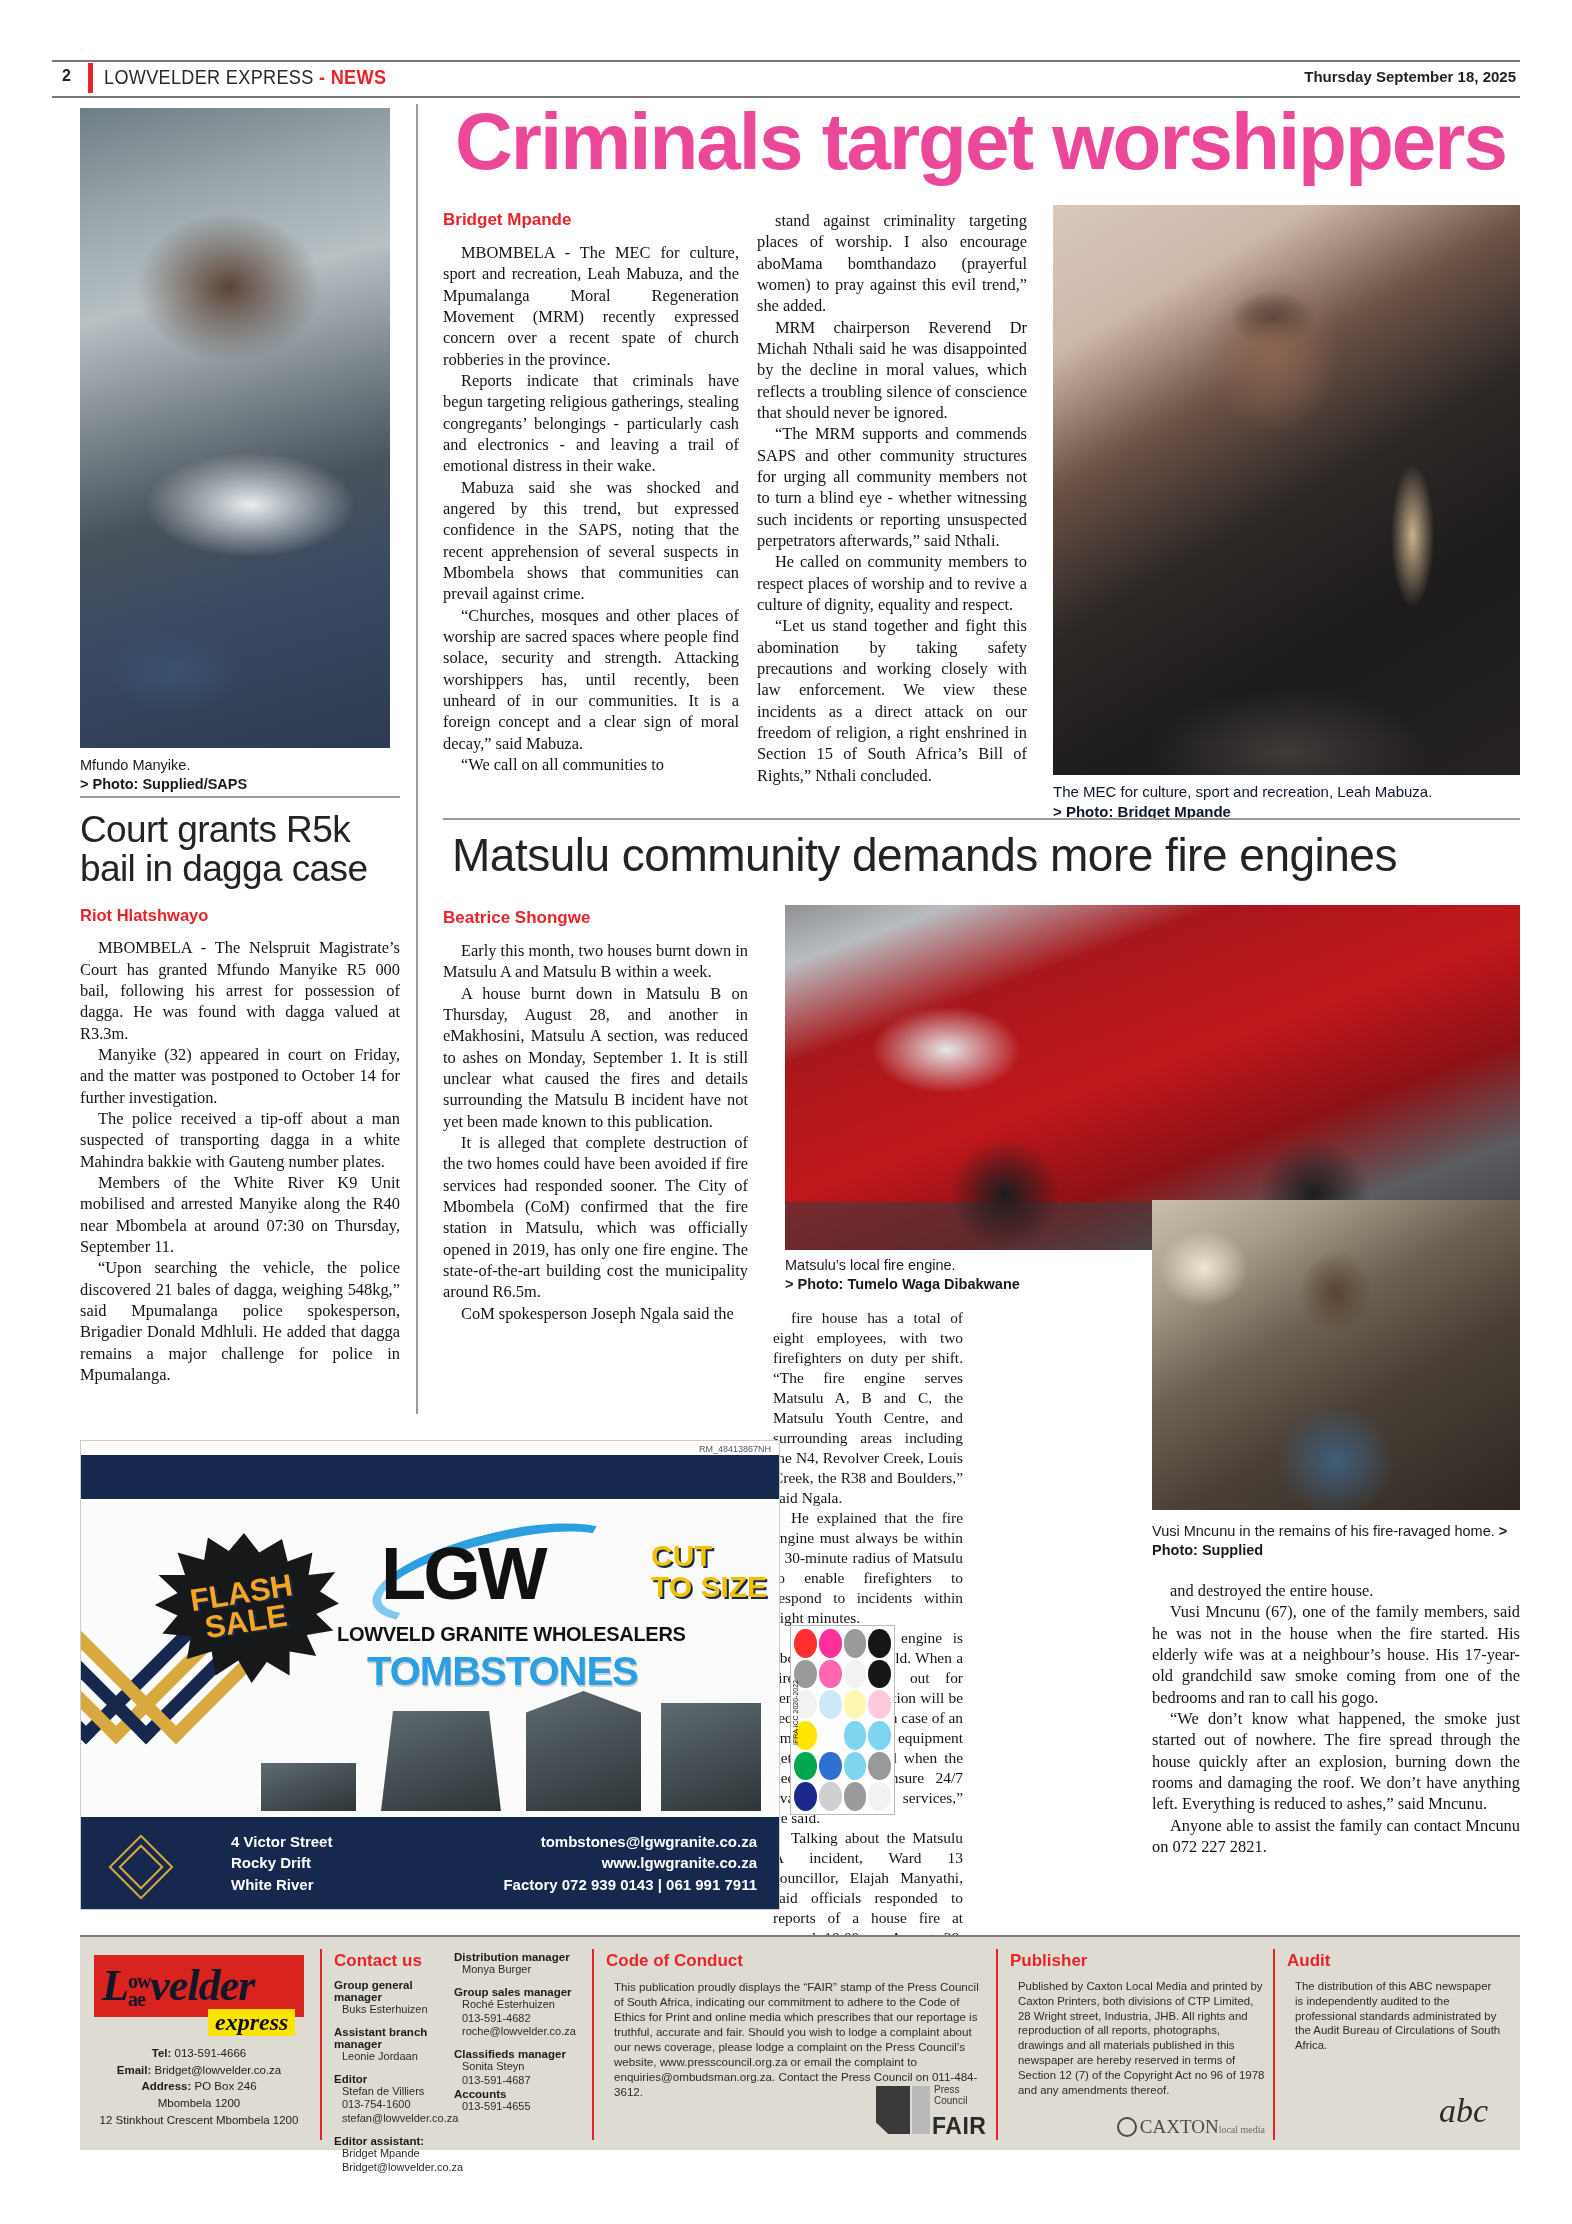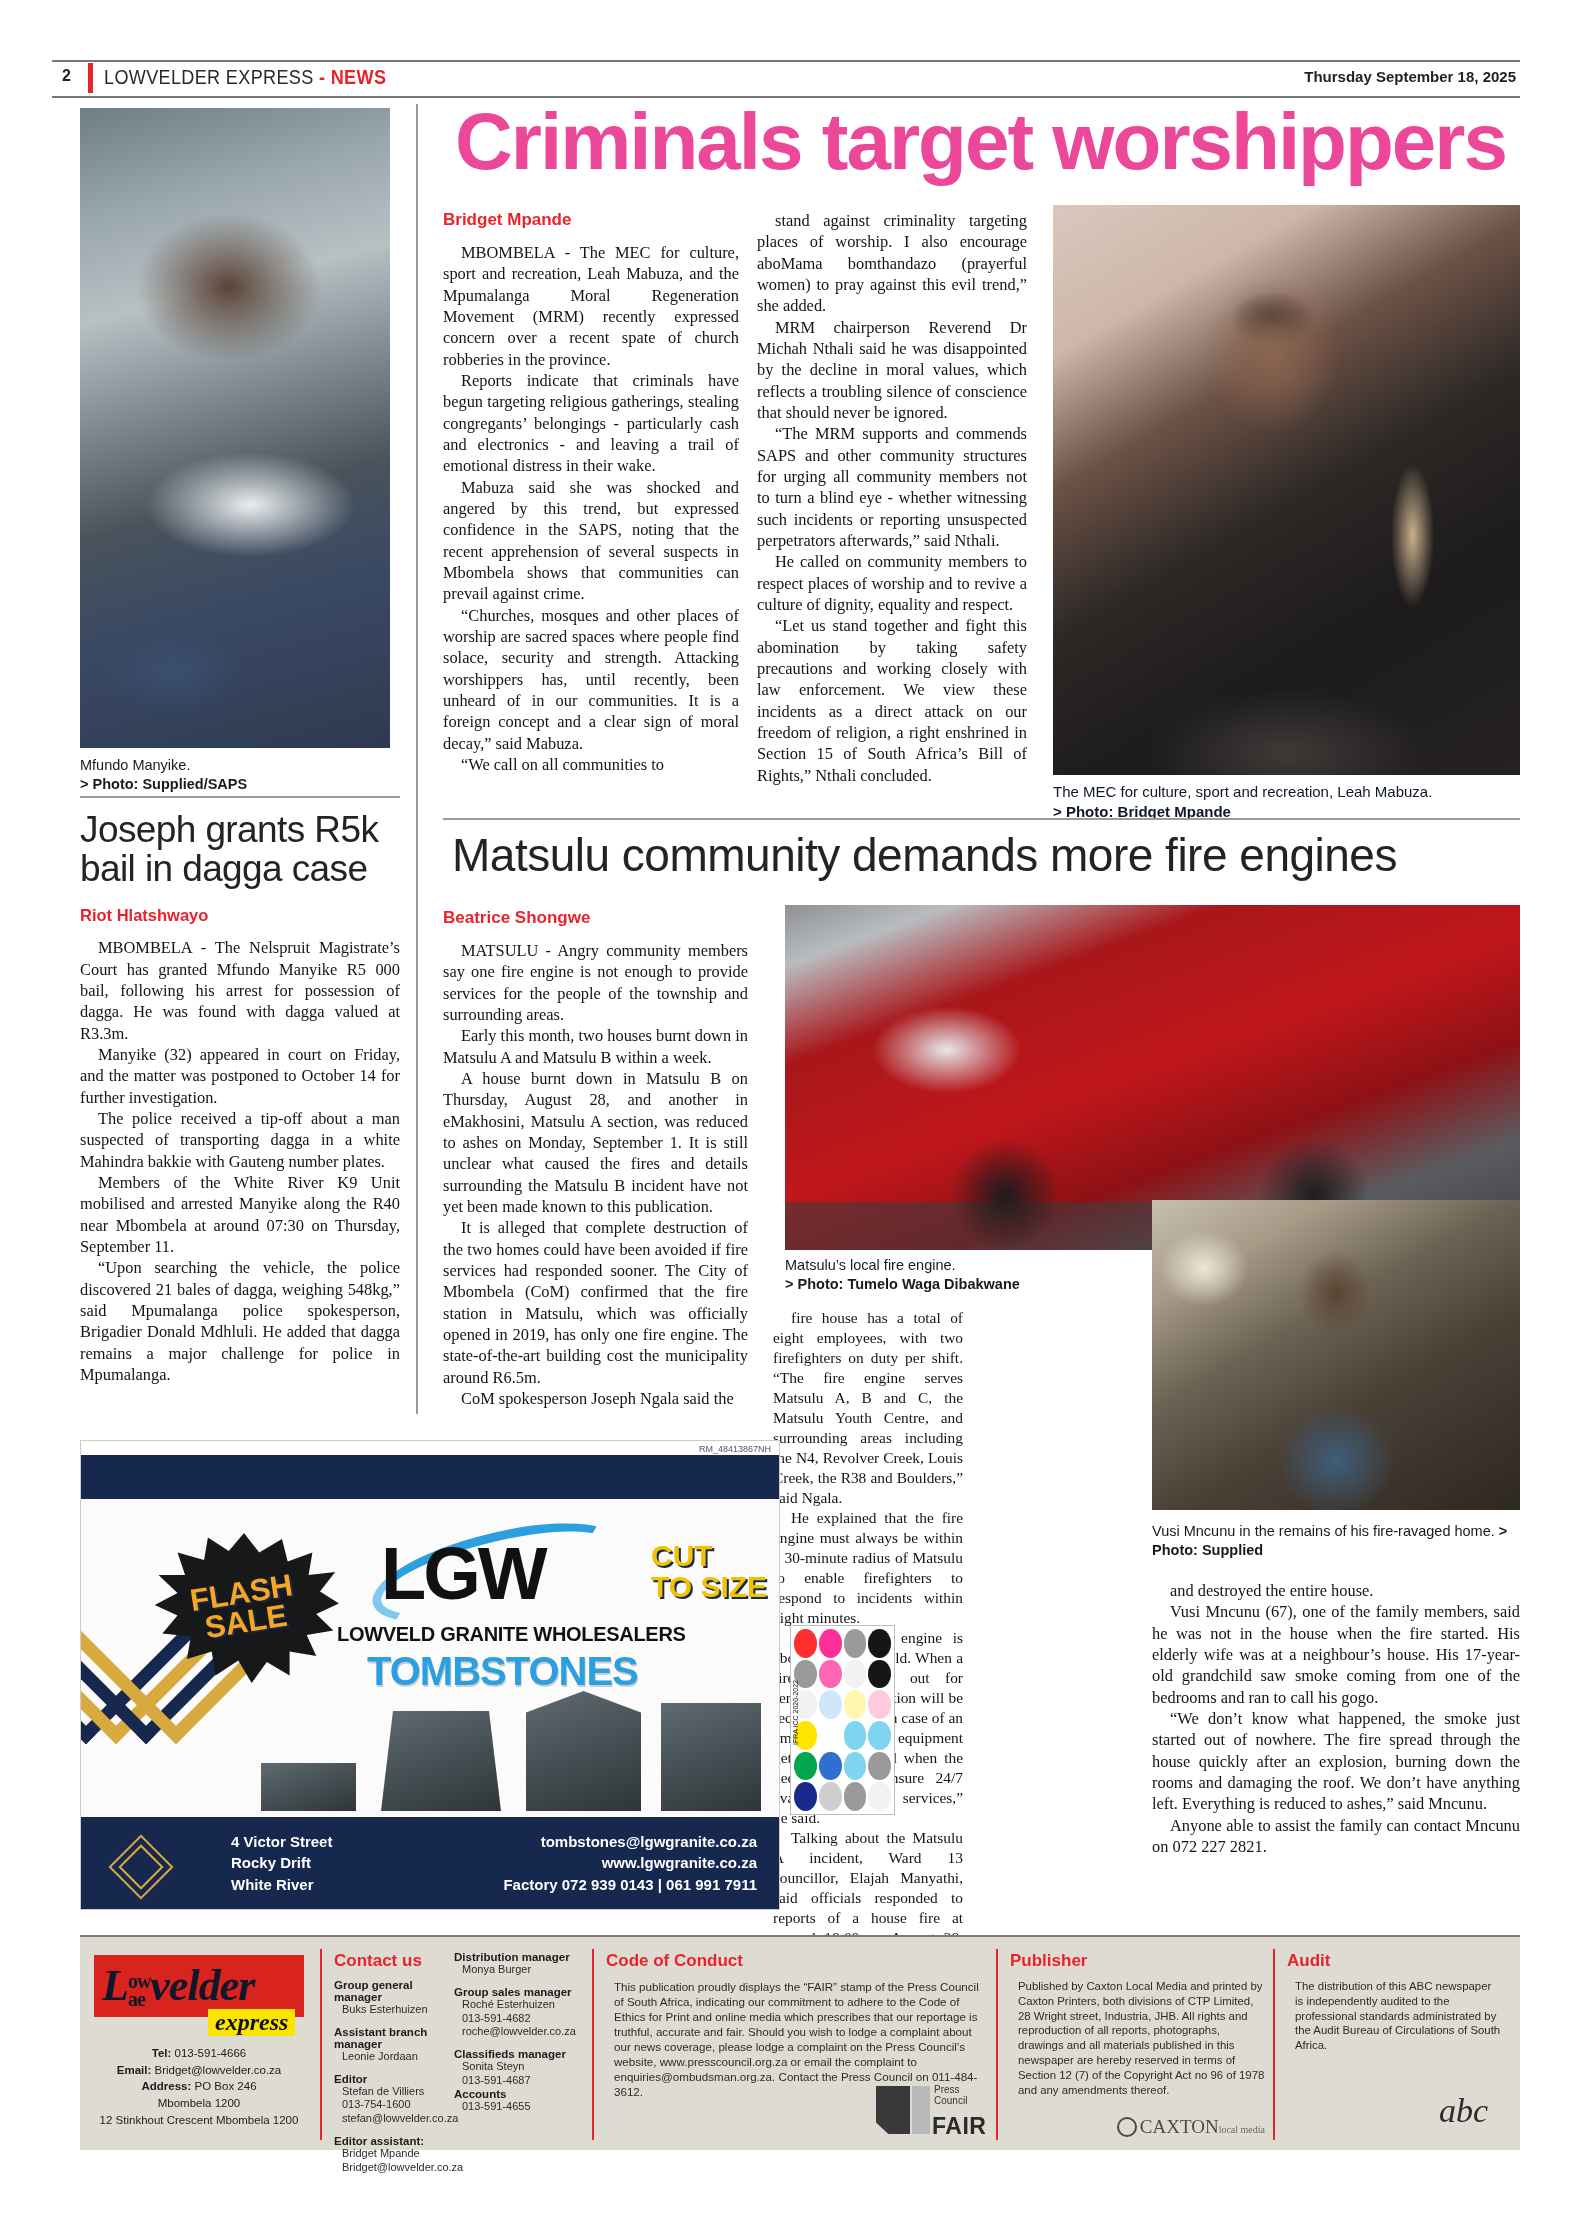--- a/index.html
+++ b/index.html
@@ -212,21 +212,21 @@
 
   <div class="hl-main">Criminals target worshippers</div>
 
   <div class="photo-mfundo"></div>
   <div class="cap-left">
     <div>Mfundo Manyike.</div>
     <b>&gt; Photo: Supplied/SAPS</b>
   </div>
 
   <div class="left-col">
-    <div class="hl-left">Joseph grants R5k bail in dagga case</div>
+    <div class="hl-left">Court grants R5k bail in dagga case</div>
     <div class="byline">Riot Hlatshwayo</div>
     <div class="body-txt" style="margin-top:12px">
         <p>MBOMBELA - The Nelspruit Magistrate’s Court has granted Mfundo Manyike R5 000 bail, following his arrest for possession of dagga. He was found with dagga valued at R3.3m.</p>
         <p>Manyike (32) appeared in court on Friday, and the matter was postponed to October 14 for further investigation.</p>
         <p>The police received a tip-off about a man suspected of transporting dagga in a white Mahindra bakkie with Gauteng number plates.</p>
         <p>Members of the White River K9 Unit mobilised and arrested Manyike along the R40 near Mbombela at around 07:30 on Thursday, September 11.</p>
         <p>“Upon searching the vehicle, the police discovered 21 bales of dagga, weighing 548kg,” said Mpumalanga police spokesperson, Brigadier Donald Mdhluli. He added that dagga remains a major challenge for police in Mpumalanga.</p>
       </div>
   </div>
 
@@ -257,21 +257,20 @@
   </div>
 
   <div class="rule" style="left:443px;top:818px;width:1077px;height:2px"></div>
   <div class="rule" style="left:80px;top:796px;width:320px;height:2px"></div>
   <div class="rule" style="left:416px;top:104px;width:2px;height:1310px"></div>
 
   <div class="hl-sub">Matsulu community demands more fire engines</div>
   <div class="s2c1">
     <div class="byline-top">Beatrice Shongwe</div>
     <div class="body-txt">
-        <p>MATSULU - Angry community members say one fire engine is not enough to provide services for the people of the township and surrounding areas.</p>
         <p>Early this month, two houses burnt down in Matsulu A and Matsulu B within a week.</p>
         <p>A house burnt down in Matsulu B on Thursday, August 28, and another in eMakhosini, Matsulu A section, was reduced to ashes on Monday, September 1. It is still unclear what caused the fires and details surrounding the Matsulu B incident have not yet been made known to this publication.</p>
         <p>It is alleged that complete destruction of the two homes could have been avoided if fire services had responded sooner. The City of Mbombela (CoM) confirmed that the fire station in Matsulu, which was officially opened in 2019, has only one fire engine. The state-of-the-art building cost the municipality around R6.5m.</p>
         <p>CoM spokesperson Joseph Ngala said the</p>
       </div>
   </div>
   <div class="photo-fire"></div>
   <div class="cap-fire">
     <div>Matsulu’s local fire engine.</div>
     <b>&gt; Photo: Tumelo Waga Dibakwane</b>

